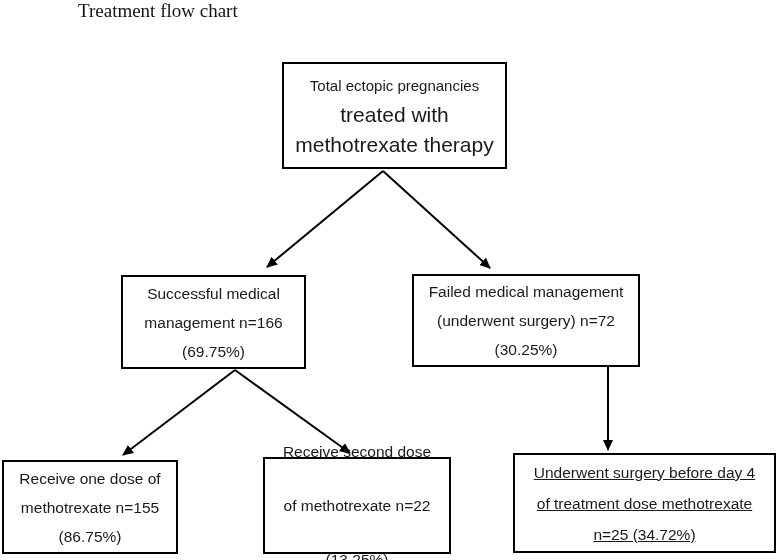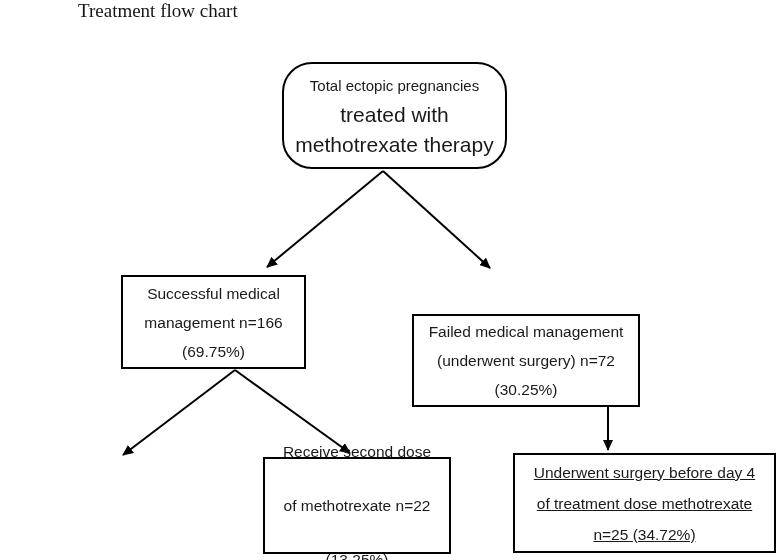--- a/index.html
+++ b/index.html
@@ -66,38 +66,43 @@
         <path d="M0,0 L11,5 L0,10 z" fill="#000000"></path>
       </marker>
     </defs>
     <line x1="383" y1="171" x2="267" y2="267" stroke="#000000" stroke-width="2" marker-end="url(#ah)"></line>
     <line x1="383" y1="171" x2="490" y2="268" stroke="#000000" stroke-width="2" marker-end="url(#ah)"></line>
     <line x1="235" y1="370" x2="123" y2="455" stroke="#000000" stroke-width="2" marker-end="url(#ah)"></line>
     <line x1="235" y1="370" x2="350" y2="453" stroke="#000000" stroke-width="2" marker-end="url(#ah)"></line>
     <line x1="608" y1="367" x2="608" y2="450" stroke="#000000" stroke-width="2" marker-end="url(#ah)"></line>
   </svg>
 
-  <div class="node node-total" style="left:282px; top:62px; width:225px; height:107px;border-radius:30px;">
+  <div class="node node-total" style="left:282px; top:62px; width:225px; height:107px;">
     <div class="nl nl0">Total ectopic pregnancies</div>
     <div class="nl nl1">treated with</div>
     <div class="nl nl2">methotrexate therapy</div>
   </div>
 
   <div class="node" style="left:121px; top:275px; width:185px; height:94px;">
     <div class="nl">Successful medical</div>
     <div class="nl">management n=166</div>
     <div class="nl">(69.75%)</div>
   </div>
 
-  <div class="node" style="left:412px; top:274px; width:228px; height:93px;margin-top:40px;">
+  <div class="node" style="left:412px; top:274px; width:228px; height:93px;">
     <div class="nl">Failed medical management</div>
     <div class="nl">(underwent surgery) n=72</div>
     <div class="nl">(30.25%)</div>
   </div>
 
+  <div class="node" style="left:2px; top:460px; width:176px; height:94px;">
+    <div class="nl">Receive one dose of</div>
+    <div class="nl">methotrexate n=155</div>
+    <div class="nl">(86.75%)</div>
+  </div>
 
   <div class="node" style="left:263px; top:457px; width:188px; height:97px;gap:25px;">
     <div class="nl">Receive second dose</div>
     <div class="nl">of methotrexate n=22</div>
     <div class="nl">(13.25%)</div>
   </div>
 
   <div class="node node-surgery" style="left:513px; top:453px; width:263px; height:100px;text-decoration:underline;">
     <div class="nl">Underwent surgery before day 4</div>
     <div class="nl">of treatment dose methotrexate</div>

